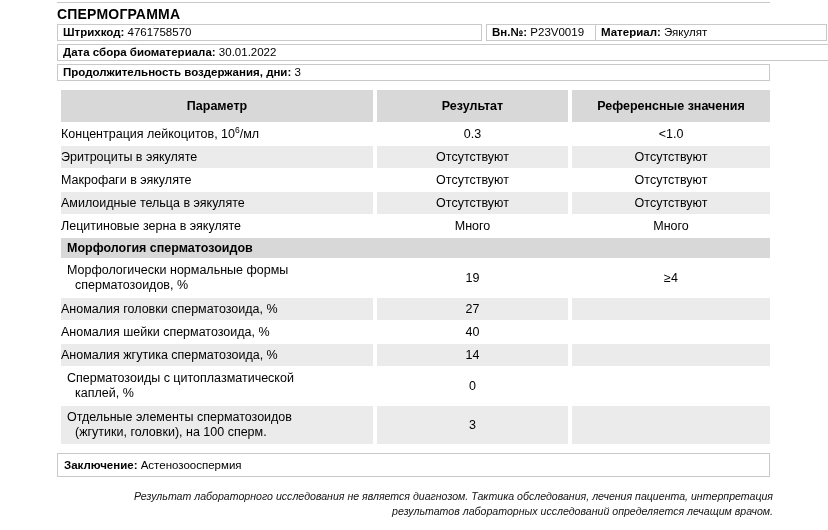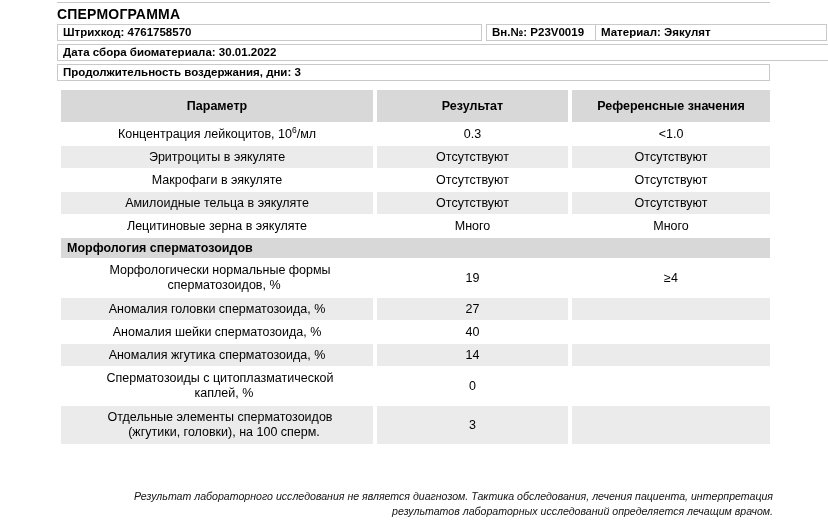--- a/index.html
+++ b/index.html
@@ -60,21 +60,21 @@
     font-size: 11.5px;
     line-height: 15px;
     padding: 0 5px;
     white-space: nowrap;
     overflow: hidden;
   }
   .info-box b {
     font-weight: bold;
   }
   .info-box .val {
-    font-weight: bold;
+    font-weight: normal;
   }
 
   #info-barcode { left: 0; width: 425px; }
   #info-internal { left: 429px; width: 113px; }
   #info-material { left: 538px; width: 232px; }
   #info-date { left: 0; width: 804px; }
   #info-abstinence { left: 0; width: 713px; }
 
   .row-barcode { top: 24px; }
   .row-date { top: 44px; }
@@ -91,21 +91,20 @@
     table-layout: fixed;
   }
   .tbl col.c-param { width: 312px; }
   .tbl col.c-result { width: 191px; }
   .tbl col.c-ref { width: 198px; }
 
   .tbl th, .tbl td {
     padding: 0;
     margin: 0;
     vertical-align: middle;
-    text-align: center;
   }
 
   .tbl thead th {
     background: #d8d8d8;
     font-size: 12.5px;
     font-weight: bold;
     text-align: center;
     height: 32px;
     line-height: 20px;
   }
@@ -279,19 +278,20 @@
       <tr class="shade two-line">
         <td>
             <span class="wrap2"><span>Отдельные элементы сперматозоидов</span><span class="l2">(жгутики, головки), на 100 сперм.</span></span>
           </td>
         <td class="cell-val">3</td>
         <td class="cell-val"></td>
       </tr>
     </tbody>
   </table>
 
+  <div class="conclusion"><b>Заключение:</b> <span>Астенозооспермия</span></div>
 
   <div class="disclaimer">
     <span>Результат лабораторного исследования не является диагнозом. Тактика обследования, лечения пациента, интерпретация</span>
     <span class="l2">результатов лабораторных исследований определяется лечащим врачом.</span>
   </div>
 
 </div>
 
 </body></html>

